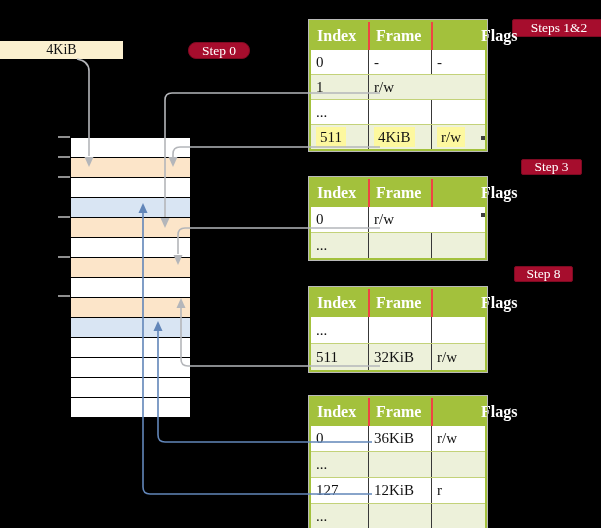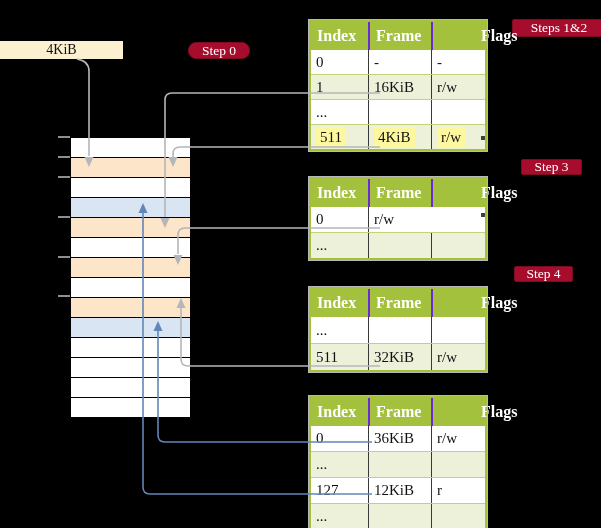--- a/index.html
+++ b/index.html
@@ -36,21 +36,21 @@
   .pt{
     position:absolute;left:309px;width:174px;
     border:2px solid #a3c13c;outline:1px solid #b9b9b9;background:#fff;
     color:#111;font-size:15px;
   }
   .pt-head{display:flex;background:#a3c13c;height:28px;}
   .pt-hc{
     color:#fff;font-weight:bold;font-size:16px;line-height:28px;
     padding-left:6px;box-sizing:border-box;
   }
-  .pt-hc + .pt-hc{border-left:2px solid #6d28d9;}
+  .pt-hc + .pt-hc{border-left:2px solid #ef4444;}
   .c1{width:57px;} .c2{width:63px;} .c3{width:50px;flex:1;padding-left:48px;}
   .pt-row{display:flex;}
   .pt-row + .pt-row{border-top:1px solid #c3d279;}
   .pt-row.green{background:#edf1da;}
   .pt-cell{padding-left:5px;box-sizing:border-box;overflow:hidden;white-space:nowrap;}
   .pt-cell + .pt-cell{border-left:1px solid #383838;}
   .t1 .pt-row{height:24px;line-height:24px;}
   .t2 .pt-row{height:25px;line-height:25px;}
   .t3 .pt-row{height:26px;line-height:26px;}
   .t4 .pt-row{height:25px;line-height:25px;}
@@ -68,21 +68,21 @@
 </head>
 <body>
 
 <div id="canvas">
 
   <div class="freelabel">4KiB</div>
 
   <div class="badge" id="badge-step0">Step 0</div>
   <div class="badge" id="badge-steps12">Steps 1&amp;2</div>
   <div class="badge" id="badge-step3">Step 3</div>
-  <div class="badge" id="badge-step4">Step 4</div>
+  <div class="badge" id="badge-step4">Step 8</div>
 
   <div id="memcol">
     <div class="mrow"></div>
     <div class="mrow orange"></div>
     <div class="mrow"></div>
     <div class="mrow blue"></div>
     <div class="mrow orange"></div>
     <div class="mrow"></div>
     <div class="mrow orange"></div>
     <div class="mrow"></div>
@@ -106,21 +106,20 @@
       <div class="pt-hc c2">Frame</div>
       <div class="pt-hc c3">Flags</div>
     </div>
     <div class="pt-row">
       <div class="pt-cell c1">0</div>
       <div class="pt-cell c2">-</div>
       <div class="pt-cell c3">-</div>
     </div>
     <div class="pt-row green">
       <div class="pt-cell c1">1</div>
-      <div class="pt-cell c2">16KiB</div>
       <div class="pt-cell c3">r/w</div>
     </div>
     <div class="pt-row">
       <div class="pt-cell c1">...</div>
       <div class="pt-cell c2"></div>
       <div class="pt-cell c3"></div>
     </div>
     <div class="pt-row green">
       <div class="pt-cell c1"><span class="hl">511</span></div>
       <div class="pt-cell c2"><span class="hl">4KiB</span></div>

